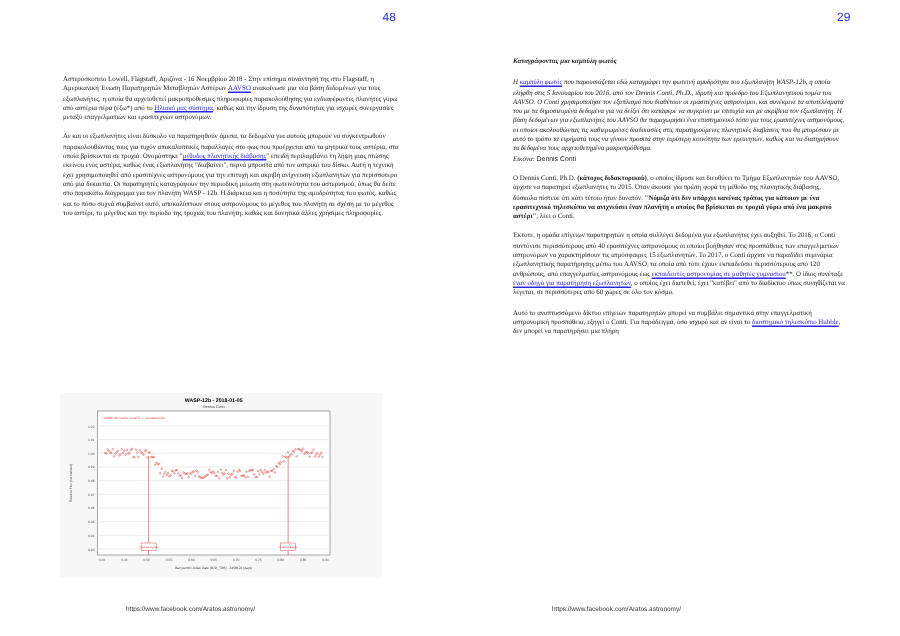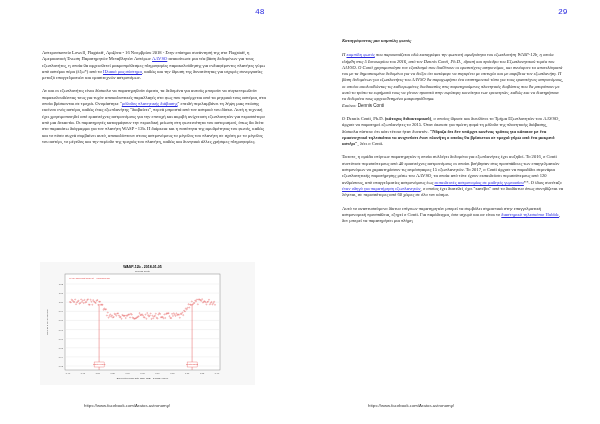--- a/index.html
+++ b/index.html
@@ -8,21 +8,21 @@
     background: #ffffff;
     font-family: "Liberation Serif", serif;
     color: #1a1a1a;
     position: relative;
   }
   .page { position: absolute; top: 0; width: 300px; height: 424px; }
   .page-left { left: 0; }
   .page-right { left: 300px; }
   .page-num {
     position: absolute; top: 7px;
-    font-family: Liberation Mono, monospace;
+    font-family: Liberation Sans, sans-serif;
     font-size: 8px; color: #2a2ae0;
   }
   .page-left .page-num { left: 255px; }
   .page-right .page-num { left: 258px; }
   .text {
     position: absolute;
     font-size: 4.6px; line-height: 6.3px;
     text-align: left;
   }
   .page-left .text { left: 42px; top: 50px; width: 224px; }

